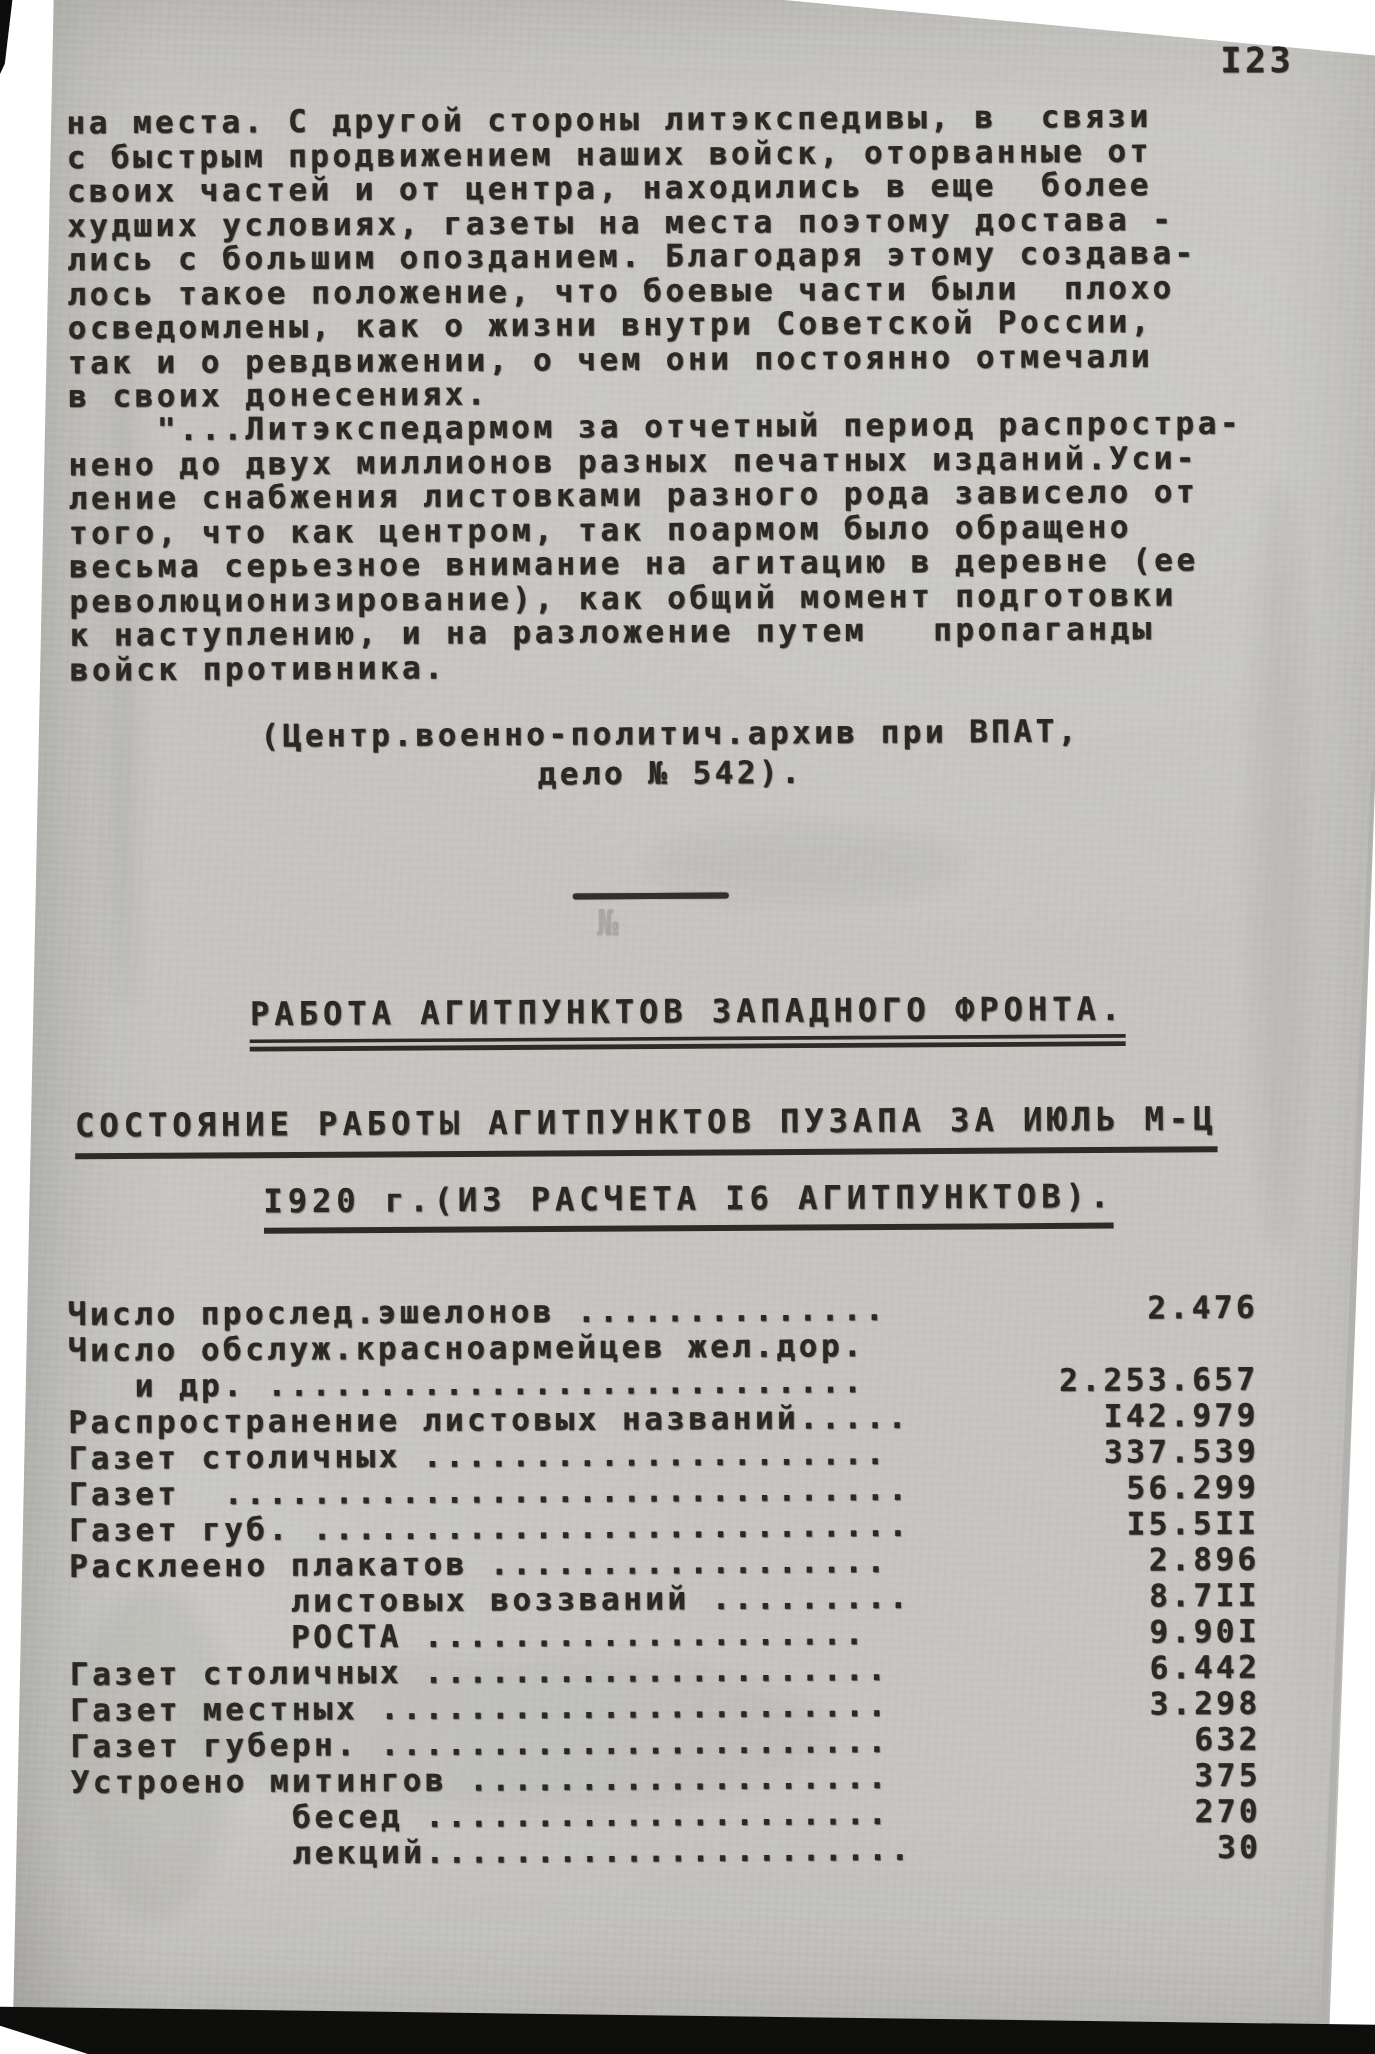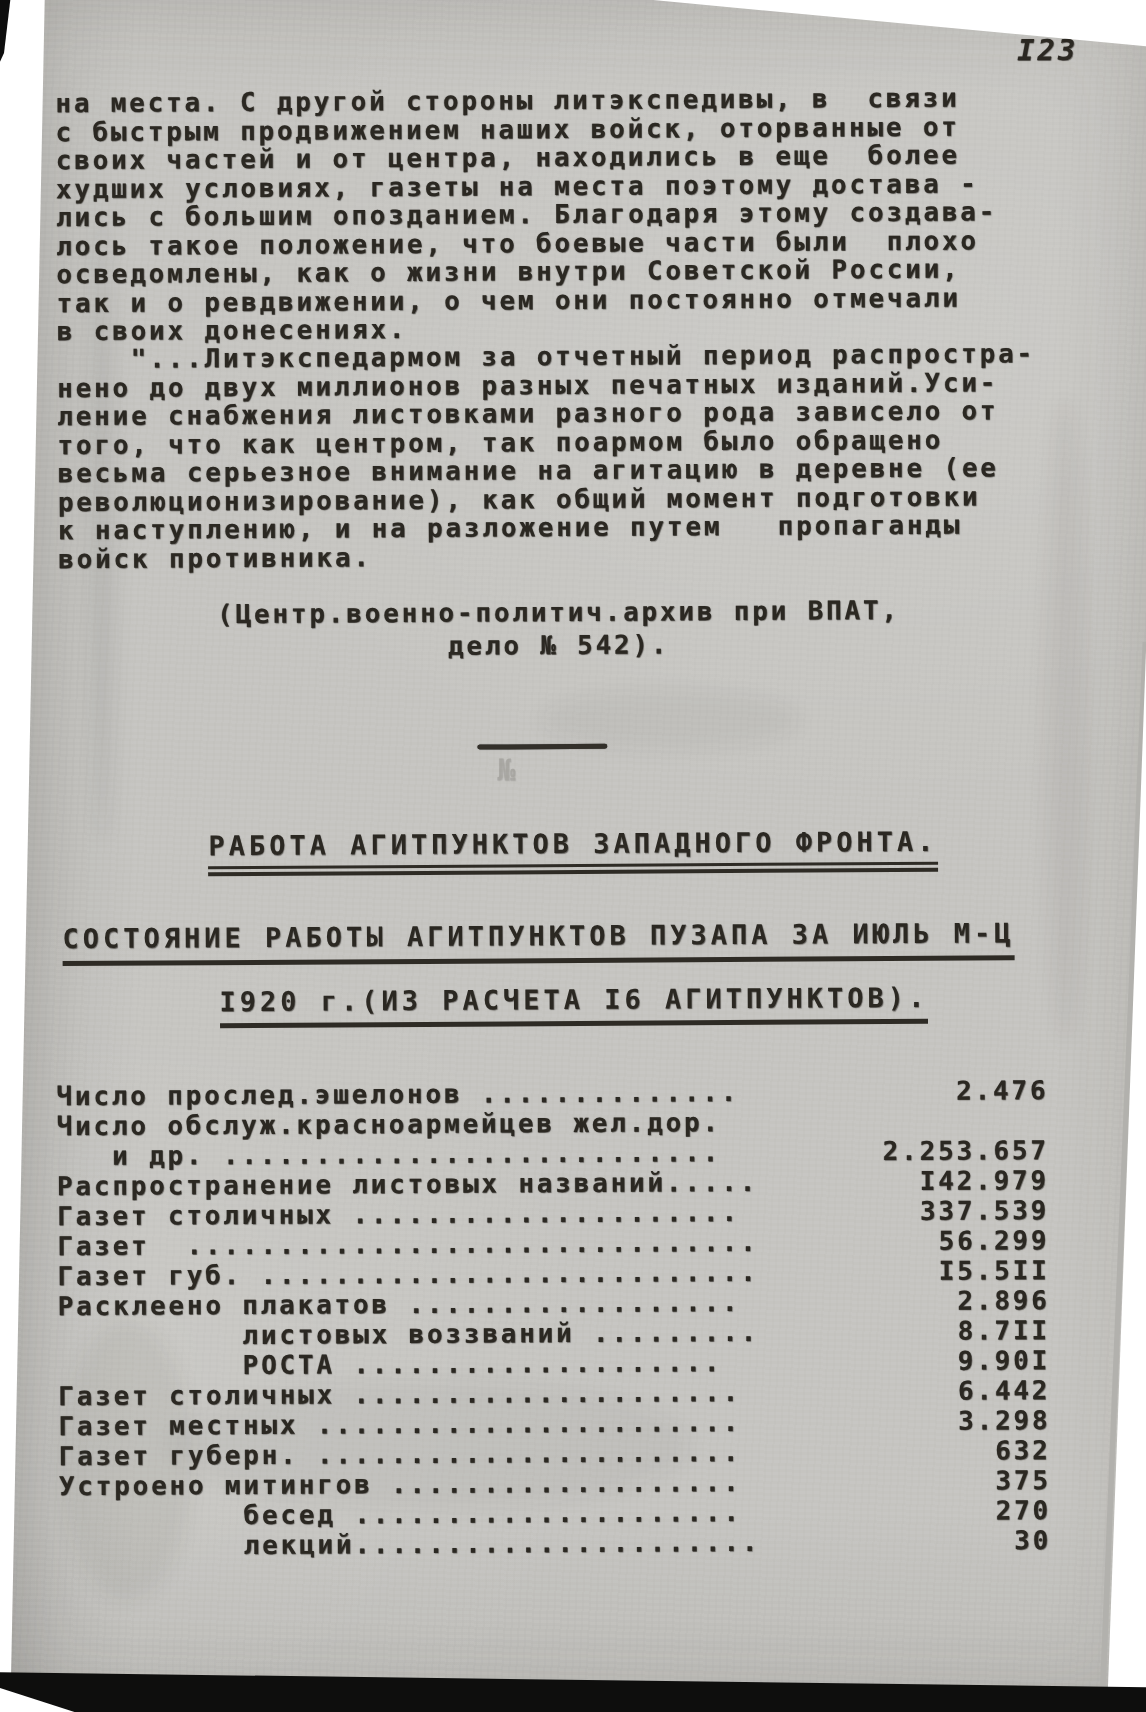--- a/index.html
+++ b/index.html
@@ -48,21 +48,21 @@
 
   
   .content{position:absolute;inset:0;transform:rotate(-0.35deg);color:#2b2822;}
   .tw{font-weight:bold;letter-spacing:2.8px;
       text-shadow:0.6px 0.7px 0.9px rgba(25,22,18,0.55), -0.4px 0 0.7px rgba(25,22,18,0.30);}
   .para{position:absolute;left:60px;width:1020px;font-size:26px;line-height:28.5px;
         white-space:pre-wrap;}
   .p1{top:86px;}
   .p2{top:342px;}
 
-  .page-number{position:absolute;left:1022px;top:36px;font-size:29px;letter-spacing:3px;font-style:italic;}
+  .page-number{position:absolute;left:1022px;top:36px;font-size:29px;letter-spacing:3px;}
 
   .citation{position:absolute;left:20px;top:596px;width:1080px;text-align:center;
             font-size:26px;line-height:33px;}
 
   .divider{position:absolute;left:478px;top:744px;width:130px;height:5px;background:#33302a;
            border-radius:3px;box-shadow:0 0 1px rgba(0,0,0,.6);}
   .ghost-mark{position:absolute;left:498px;top:752px;font-size:30px;opacity:0.18;
               letter-spacing:2px;}
 
   .heading{position:absolute;font-size:27px;letter-spacing:4px;font-weight:bold;

